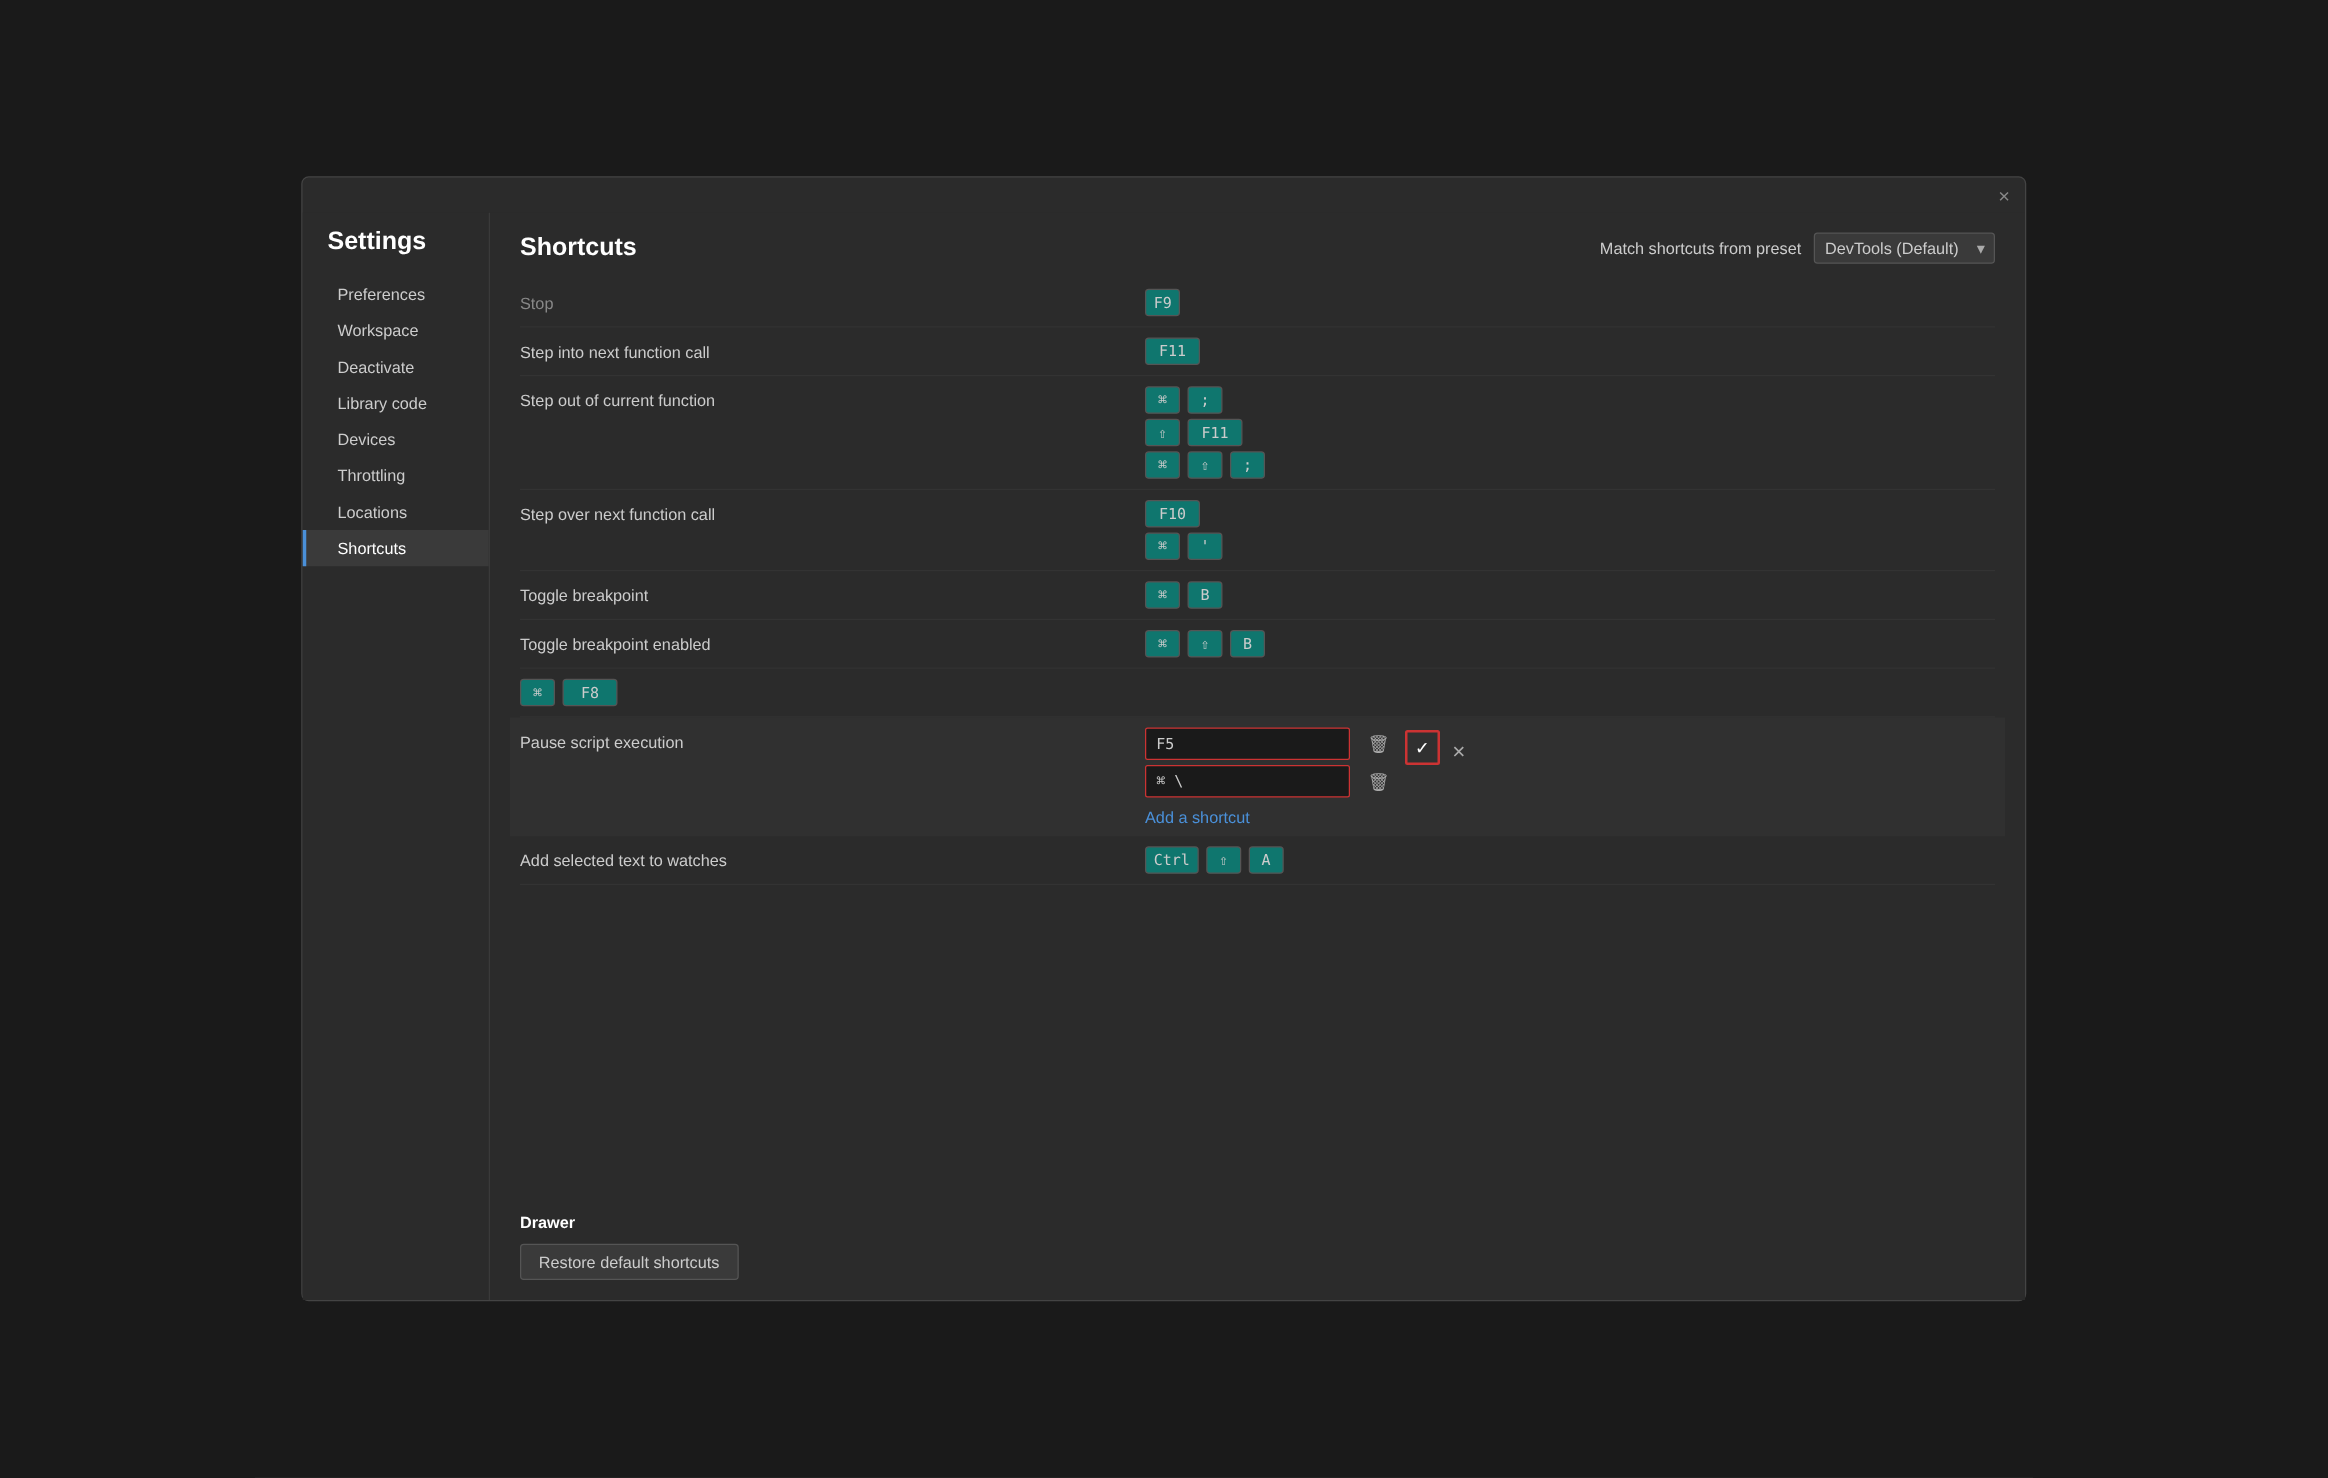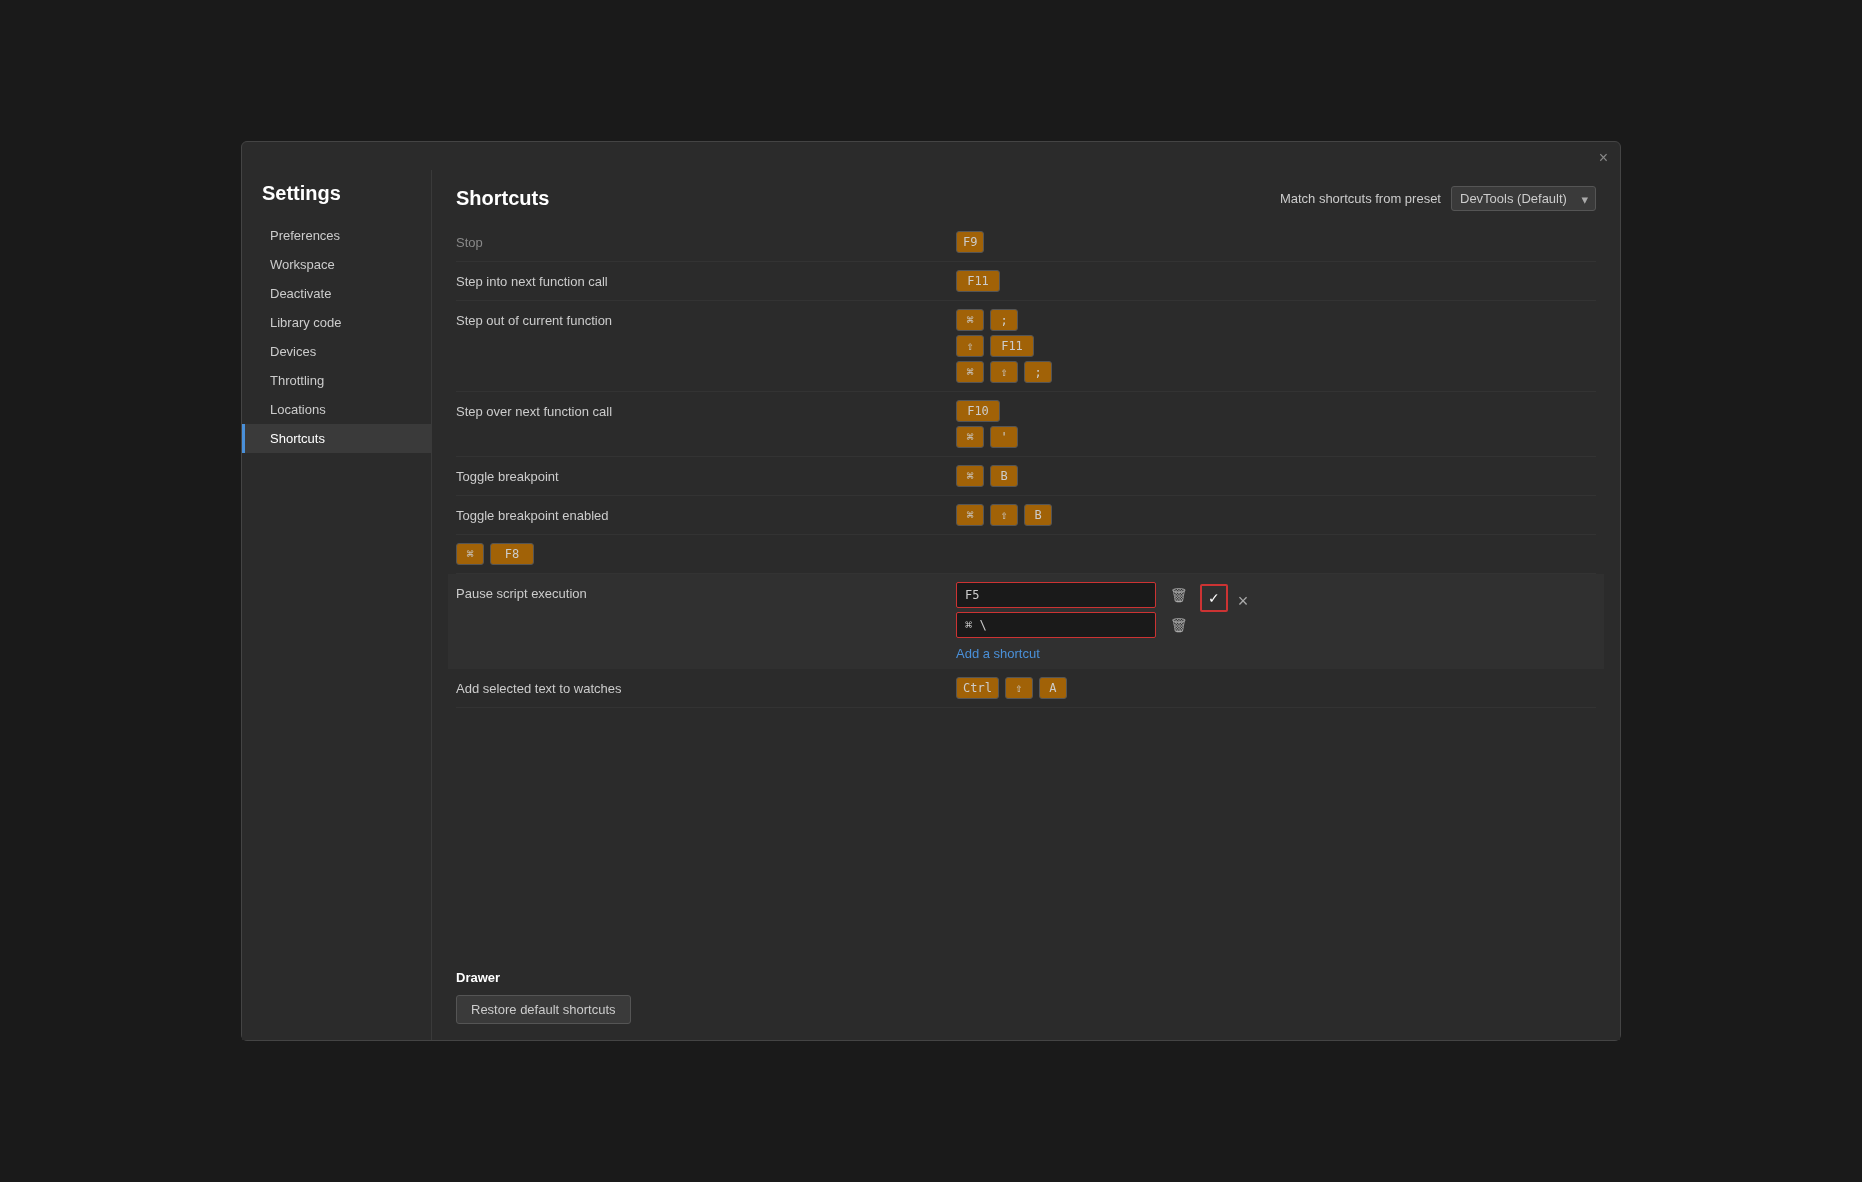--- a/index.html
+++ b/index.html
@@ -37,21 +37,21 @@
       font-size: 16px;
       line-height: 1;
     }
     .content {
       display: flex;
       flex: 1;
       overflow: hidden;
     }
     
     .sidebar {
-      width: 190px;
+      width: 150px;
       background: #2b2b2b;
       padding: 8px 0;
       flex-shrink: 0;
       border-right: 1px solid #3a3a3a;
     }
     .sidebar-title {
       color: #fff;
       font-size: 20px;
       font-weight: 600;
       padding: 4px 20px 16px;
@@ -177,40 +177,40 @@
     }
     .shortcut-keys-row {
       display: flex;
       align-items: center;
       gap: 6px;
     }
     kbd {
       display: inline-flex;
       align-items: center;
       justify-content: center;
-      background: #a16207;
+      background: #0f766e;
       border: 1px solid #555;
       border-radius: 3px;
       padding: 2px 6px;
       font-size: 12px;
       color: #ccc;
       font-family: monospace;
       min-width: 28px;
       height: 22px;
     }
     kbd.wide { min-width: 44px; }
     
     .shortcut-input {
       background: #1a1a1a;
       border: 1px solid #cc3333;
       color: #ccc;
       padding: 3px 8px;
       font-size: 12px;
       font-family: monospace;
-      width: 200px;
+      width: 164px;
       height: 26px;
       border-radius: 2px;
       outline: none;
     }
     .delete-btn {
       background: none;
       border: none;
       cursor: pointer;
       color: #aaa;
       font-size: 14px;

